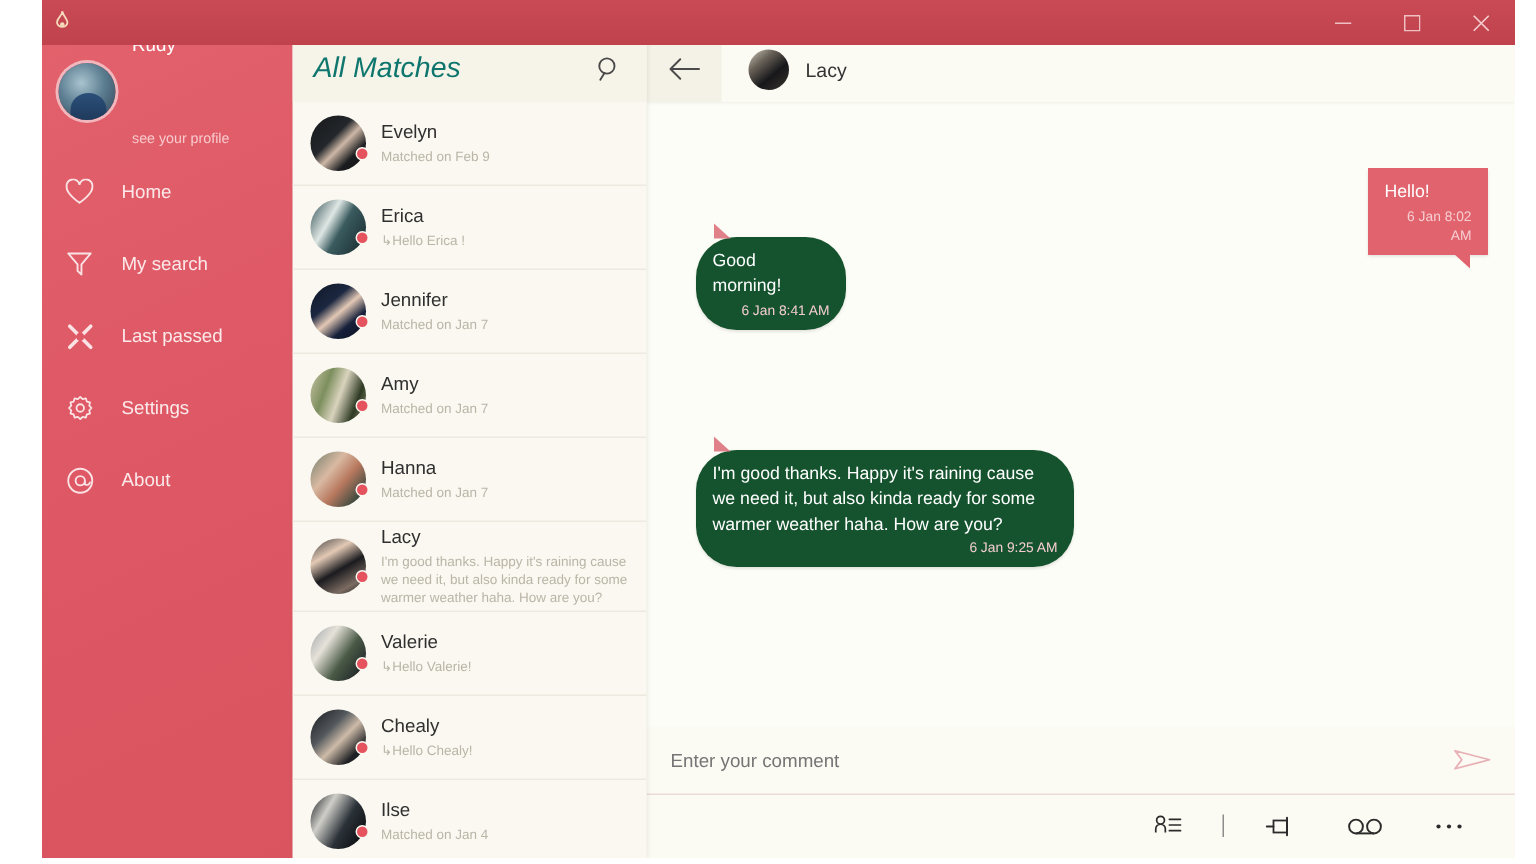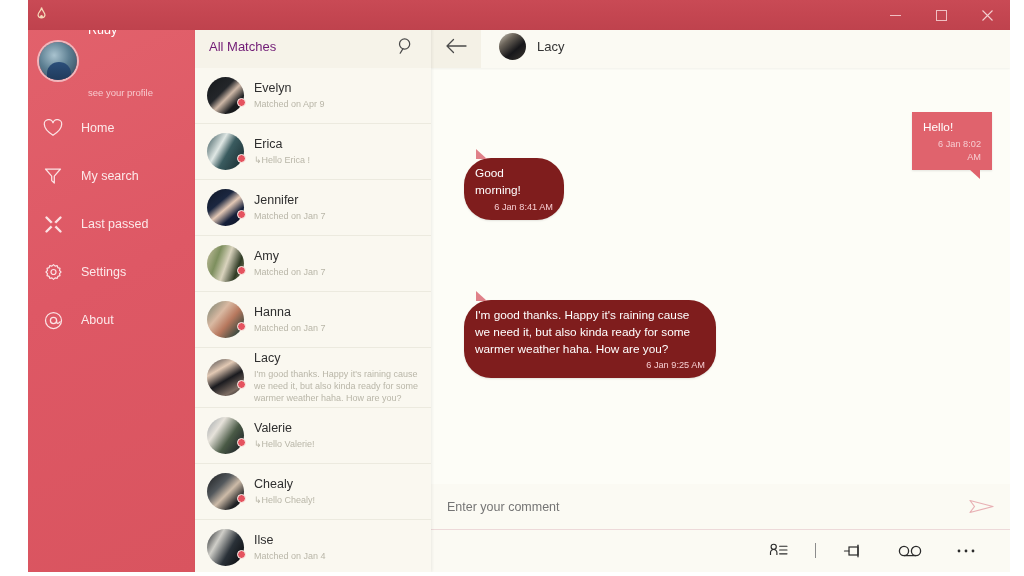--- a/index.html
+++ b/index.html
@@ -81,21 +81,21 @@
   .matches {
     position:absolute; left:167px; top:24px; width:236px; height:548px;
     background:#faf8f0;
     box-shadow: 1px 0 3px rgba(0,0,0,0.07);
     z-index:12; overflow:hidden;
   }
   .matches-head {
     height:44px; display:flex; align-items:center; justify-content:space-between;
     padding:0 16px 0 14px; background:#f6f3e9;
   }
-  .matches-title { font-size:13px; color:#701a75; }
+  .matches-title { font-size:19px; color:#0f766e;font-style:italic; }
   .search-ico { color:#4a4a4a; display:flex; }
 
   .match-row {
     height:56px; display:flex; align-items:center; gap:10px;
     padding-left:12px; padding-right:8px;
     border-bottom:1px solid #eceadf;
     position:relative;
   }
   .match-row.tall { height:60px; }
   .thumb {
@@ -143,21 +143,21 @@
 
   .thread { position:relative; height:460px; padding:12px 18px 0 18px; }
 
   .bubble {
     position:absolute; color:#ffffff; padding:7px 11px 6px 11px;
     font-size:11.8px; line-height:1.42;
     box-shadow:0 1px 2px rgba(0,0,0,0.10);
   }
   .bubble .time { display:block; text-align:right; font-size:9.2px; color:#f6cdd1; margin-top:2px; }
   .bubble.right { background:#e0636d;margin-top:16px; }
-  .bubble.left  { background:#7f1d1d;border-radius:27px; }
+  .bubble.left  { background:#14532d;border-radius:27px; }
   
   .bubble.right::after{
     content:""; position:absolute; right:12px; bottom:-9px;
     border-left:11px solid transparent; border-top:10px solid #e0636d;
   }
   .bubble.left::after{
     content:""; position:absolute; left:12px; top:-9px;
     border-right:11px solid transparent; border-bottom:10px solid #e08189;
   }
 
@@ -301,21 +301,21 @@
           </svg>
         </div>
       </div>
 
       <div class="match-row">
         <div class="thumb t1">
             <span class="dot"></span>
           </div>
         <div class="m-txt">
           <div class="m-name">Evelyn</div>
-          <div class="m-sub">Matched on Apr 9</div>
+          <div class="m-sub">Matched on Feb 9</div>
         </div>
       </div>
 
       <div class="match-row">
         <div class="thumb t2">
             <span class="dot"></span>
           </div>
         <div class="m-txt">
           <div class="m-name">Erica</div>
           <div class="m-sub">↳Hello Erica !</div>

